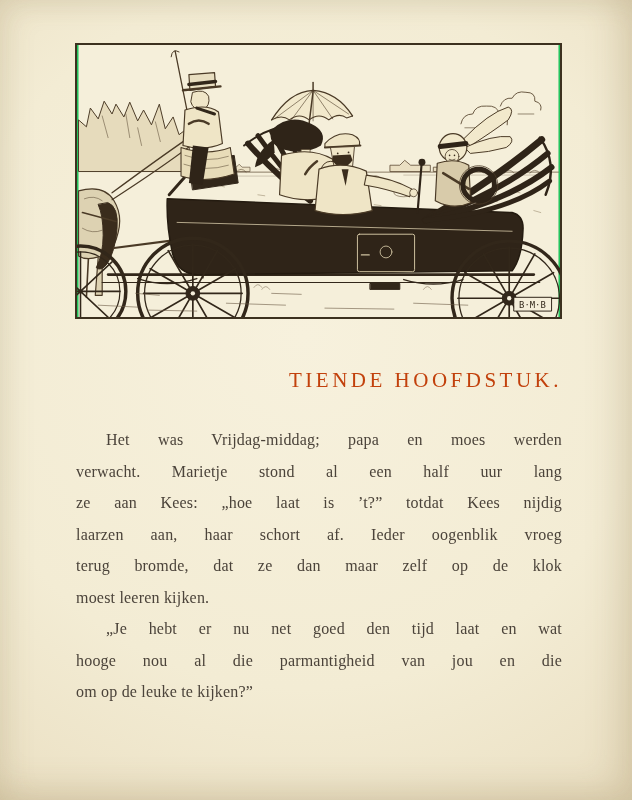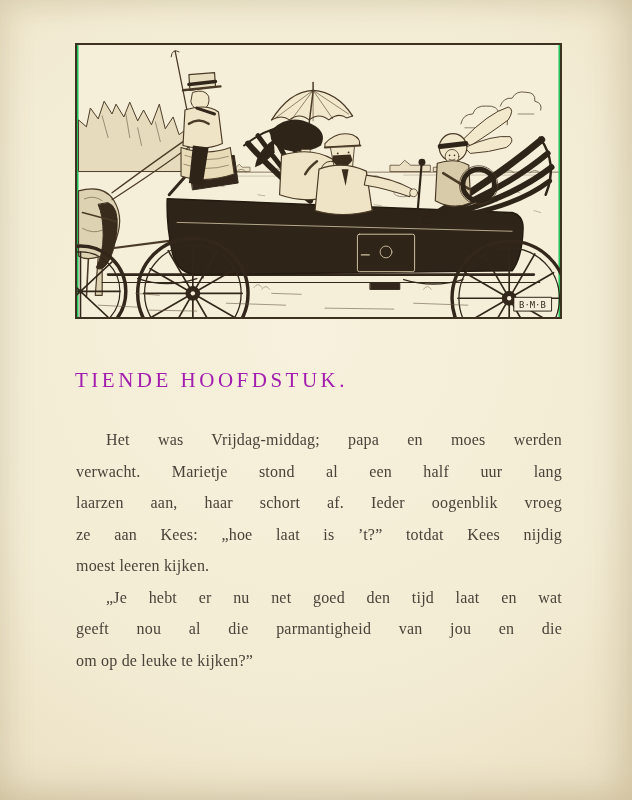--- a/index.html
+++ b/index.html
@@ -22,21 +22,21 @@
     width: 487px; height: 276px; margin: 0;
     border: 2px solid #3c311f;
     background: #22c55e;
     box-sizing: border-box;
   }
   figure.illustration svg { display: block; width: 100%; height: 100%; }
   h1.chapter-heading {
     position: absolute; left: 75px; top: 368px; width: 487px;
     margin: 0; font-weight: normal;
     font-size: 21px; letter-spacing: 3.5px;
-    text-align: left; color: #a21caf;
+    text-align: right; color: #c2410c;
   }
   .body-text {
     position: absolute; left: 76px; top: 424px; width: 486px;
     font-size: 16px; line-height: 31.5px;
     letter-spacing: 0.2px; color: #4b433a;
   }
   .body-text p { margin: 0; padding: 0; }
   .line {
     display: block;
     text-align: justify;
@@ -231,22 +231,23 @@
     </g>
   </svg>
 </figure>
 
 <h1 class="chapter-heading">TIENDE HOOFDSTUK.</h1>
 
 <div class="body-text">
   <p>
     <span class="line first">Het was Vrijdag-middag; papa en moes werden</span>
     <span class="line">verwacht. Marietje stond al een half uur lang</span>
+    <span class="line">ze aan Kees: „hoe laat is ’t?” totdat Kees nijdig</span>
     <span class="line">laarzen aan, haar schort af. Ieder oogenblik vroeg</span>
-    <span class="line">ze aan Kees: „hoe laat is ’t?” totdat Kees nijdig</span>
+    <span class="line">terug bromde, dat ze dan maar zelf op de klok</span>
     <span class="line last">moest leeren kijken.</span>
   </p>
   <p>
     <span class="line first">„Je hebt er nu net goed den tijd laat en wat</span>
-    <span class="line">geeft nou al die parmantigheid van jou en die</span>
+    <span class="line">hooge nou al die parmantigheid van jou en die</span>
     <span class="line last">om op de leuke te kijken?”</span>
   </p>
 </div>
 
 </body></html>

